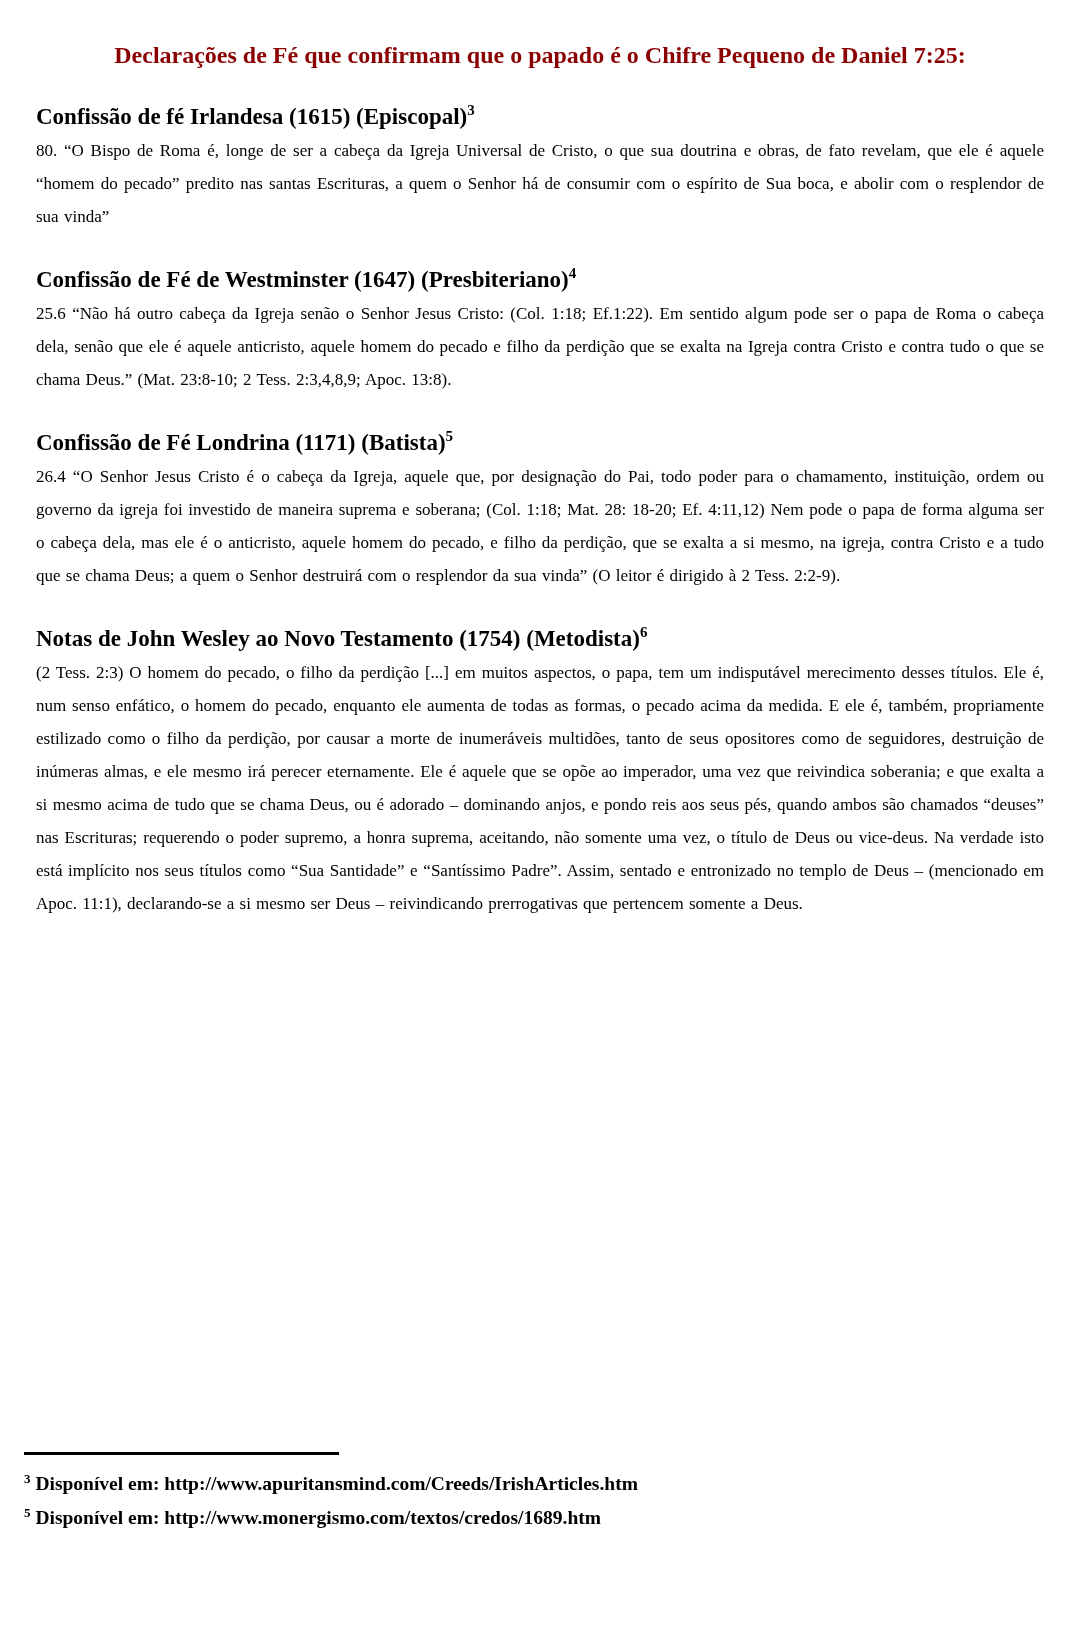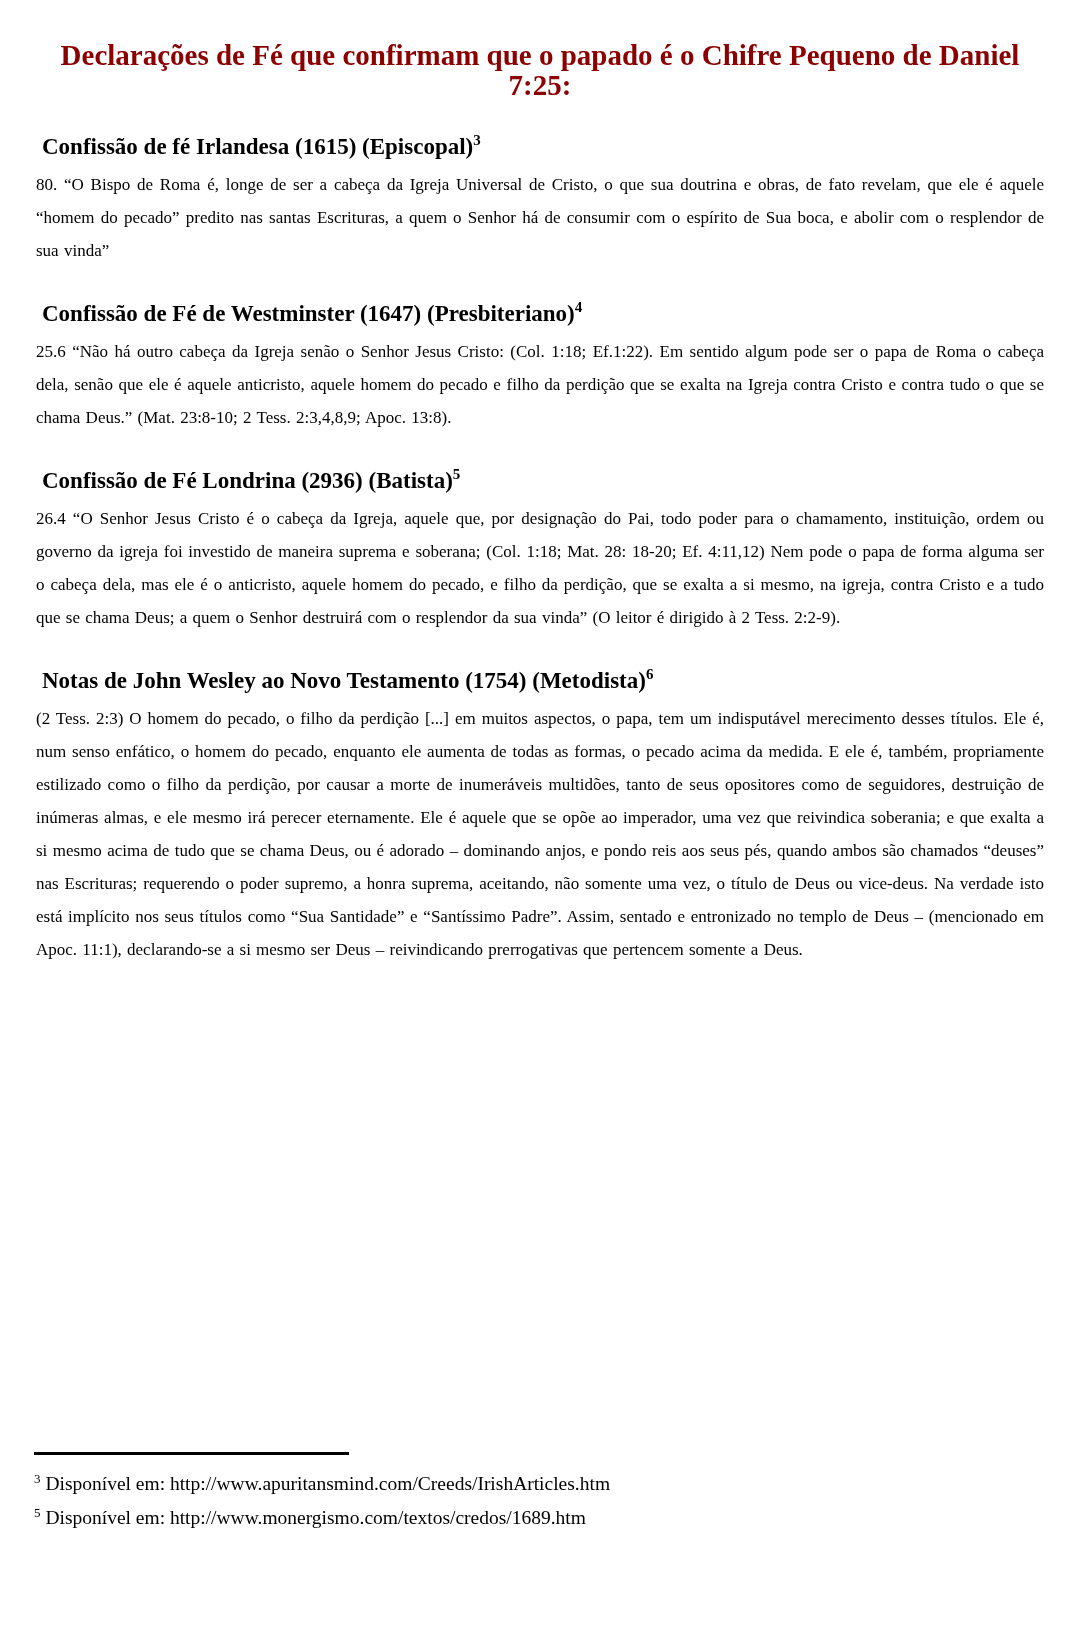--- a/index.html
+++ b/index.html
@@ -18,52 +18,53 @@
   }
   .content {
     position: absolute;
     left: 36px;
     right: 36px;
     top: 40px;
   }
   .doc-title {
     text-align: center;
     font-weight: bold;
-    font-size: 29px;
+    font-size: 24px;
     line-height: 30px;
     color: #8B0000;
     margin: 0;
   }
   .section {
     margin-top: 31px;
   }
   .section h2 {
     font-size: 23px;
     line-height: 31px;
     font-weight: bold;
-    margin: 6px;
+    margin: 0;
   }
   .section h2 sup {
     font-size: 15px;
     font-weight: bold;
     vertical-align: super;
     line-height: 0;
   }
   .section p {
     font-size: 17px;
     line-height: 33px;
     margin: 2px 0 0 0;
     text-align: justify;
     word-spacing: 1px;
   }
   .footnotes {
     position: absolute;
-    left: 34px;
+    left: 24px;
     right: 36px;
     top: 1452px;
+    font-weight: bold;
   }
   .fn-rule {
     width: 315px;
     height: 0;
     border-top: 3px solid #000000;
     margin-bottom: 12px;
   }
   .fn {
     font-size: 19.5px;
     line-height: 34px;
@@ -87,21 +88,21 @@
       <h2><span>Confissão de fé Irlandesa (1615) (Episcopal)</span><sup>3</sup></h2>
       <p>80. “O Bispo de Roma é, longe de ser a cabeça da Igreja Universal de Cristo, o que sua doutrina e obras, de fato revelam, que ele é aquele “homem do pecado” predito nas santas Escrituras, a quem o Senhor há de consumir com o espírito de Sua boca, e abolir com o resplendor de sua vinda”</p>
     </section>
 
     <section class="section">
       <h2><span>Confissão de Fé de Westminster (1647) (Presbiteriano)</span><sup>4</sup></h2>
       <p>25.6 “Não há outro cabeça da Igreja senão o Senhor Jesus Cristo: (Col. 1:18; Ef.1:22). Em sentido algum pode ser o papa de Roma o cabeça dela, senão que ele é aquele anticristo, aquele homem do pecado e filho da perdição que se exalta na Igreja contra Cristo e contra tudo o que se chama Deus.” (Mat. 23:8-10; 2 Tess. 2:3,4,8,9; Apoc. 13:8).</p>
     </section>
 
     <section class="section">
-      <h2><span>Confissão de Fé Londrina (2936) (Batista)</span><sup>5</sup></h2>
+      <h2><span>Confissão de Fé Londrina (1171) (Batista)</span><sup>5</sup></h2>
       <p>26.4 “O Senhor Jesus Cristo é o cabeça da Igreja, aquele que, por designação do Pai, todo poder para o chamamento, instituição, ordem ou governo da igreja foi investido de maneira suprema e soberana; (Col. 1:18; Mat. 28: 18-20; Ef. 4:11,12) Nem pode o papa de forma alguma ser o cabeça dela, mas ele é o anticristo, aquele homem do pecado, e filho da perdição, que se exalta a si mesmo, na igreja, contra Cristo e a tudo que se chama Deus; a quem o Senhor destruirá com o resplendor da sua vinda” (O leitor é dirigido à 2 Tess. 2:2-9).</p>
     </section>
 
     <section class="section">
       <h2><span>Notas de John Wesley ao Novo Testamento (1754) (Metodista)</span><sup>6</sup></h2>
       <p>(2 Tess. 2:3) O homem do pecado, o filho da perdição [...] em muitos aspectos, o papa, tem um indisputável merecimento desses títulos. Ele é, num senso enfático, o homem do pecado, enquanto ele aumenta de todas as formas, o pecado acima da medida. E ele é, também, propriamente estilizado como o filho da perdição, por causar a morte de inumeráveis multidões, tanto de seus opositores como de seguidores, destruição de inúmeras almas, e ele mesmo irá perecer eternamente. Ele é aquele que se opõe ao imperador, uma vez que reivindica soberania; e que exalta a si mesmo acima de tudo que se chama Deus, ou é adorado – dominando anjos, e pondo reis aos seus pés, quando ambos são chamados “deuses” nas Escrituras; requerendo o poder supremo, a honra suprema, aceitando, não somente uma vez, o título de Deus ou vice-deus. Na verdade isto está implícito nos seus títulos como “Sua Santidade” e “Santíssimo Padre”. Assim, sentado e entronizado no templo de Deus – (mencionado em Apoc. 11:1), declarando-se a si mesmo ser Deus – reivindicando prerrogativas que pertencem somente a Deus.</p>
     </section>
 
   </div>
 

